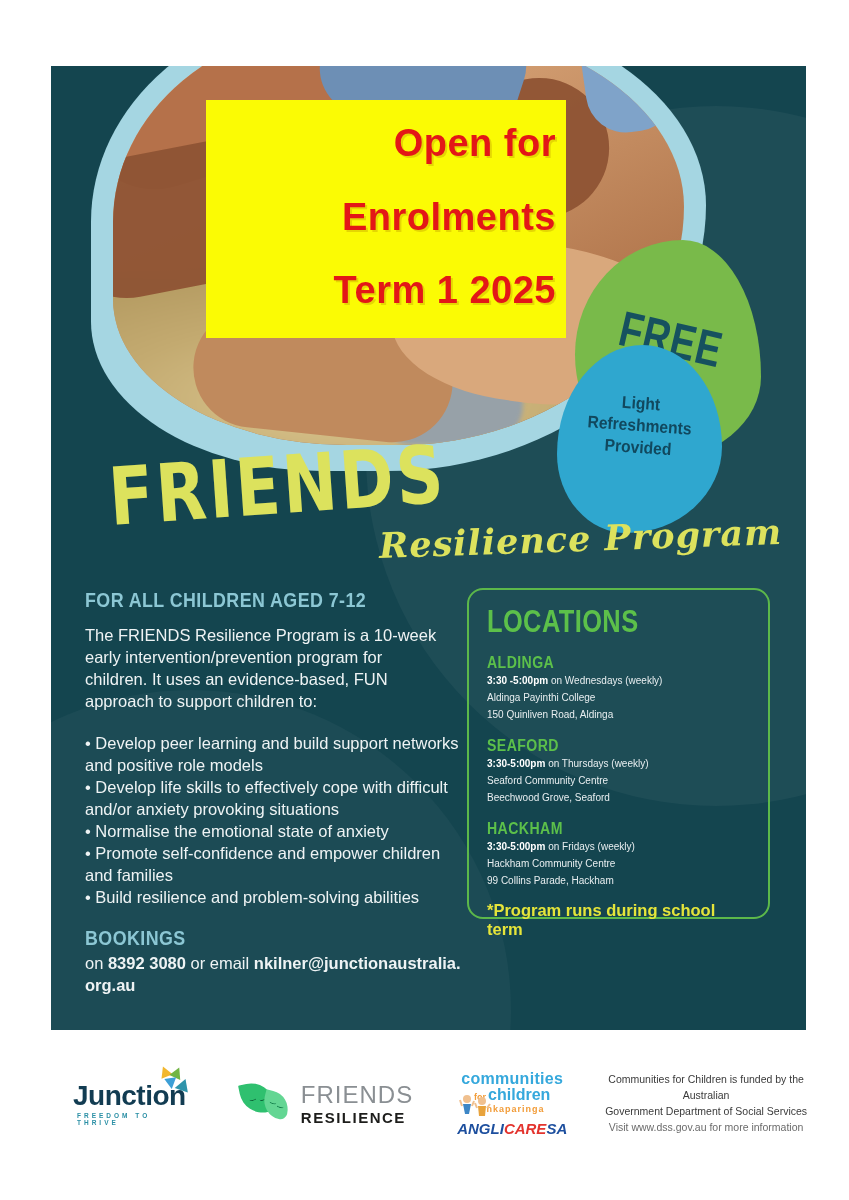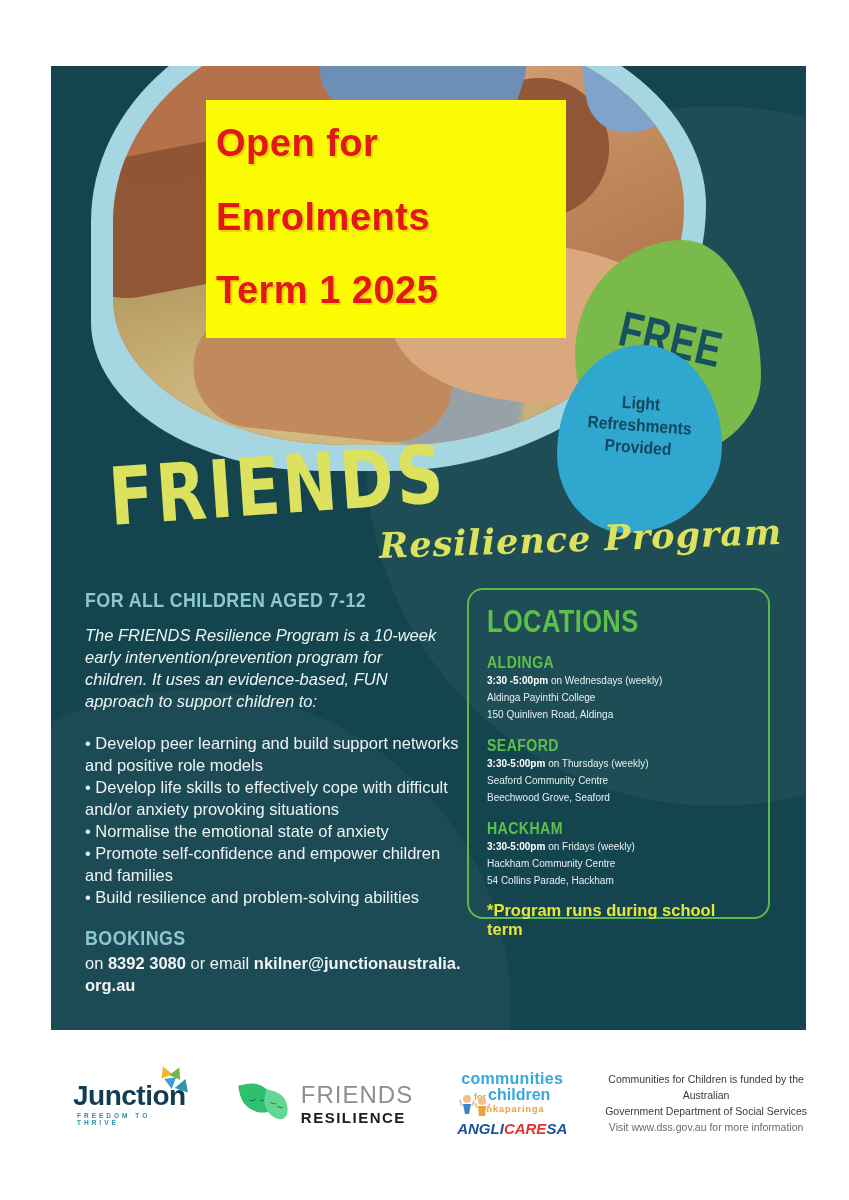--- a/index.html
+++ b/index.html
@@ -36,21 +36,21 @@
   .grayrock { bottom:0px; left:260px; width:150px; height:110px; background:#97a1a8;
               border-radius:40px; filter:blur(2px); }
   .hand2 { bottom:40px; right:-10px; width:300px; height:160px; background:#d9a87c;
            border-radius:48% 52% 60% 40% / 55% 45% 60% 40%; transform:rotate(9deg); }
   .hand3 { bottom:10px; left:80px; width:260px; height:120px; background:#c08a5d;
            border-radius:60px; transform:rotate(6deg); }
 
   
   .banner { position:absolute; left:155px; top:34px; width:360px; height:238px; background:#fbfb04;
             display:flex; flex-direction:column; justify-content:space-between;
-            padding:22px 10px 26px 10px; text-align:left; z-index:5; }
+            padding:22px 10px 26px 10px; text-align:right; z-index:5; }
   .banner div { color:#e31717; font-size:38px; font-weight:bold; letter-spacing:0.5px;
                 text-shadow:2px 2px 0 rgba(190,150,0,0.35); }
 
   
   .free-blob { position:absolute; left:524px; top:174px; width:186px; height:220px; background:#79ba4a;
                border-radius:58% 42% 55% 45% / 52% 62% 38% 48%; z-index:3; }
   .free-label { position:absolute; left:16px; top:72px; width:160px; text-align:center;
                 color:#16515f; font-size:46px; font-weight:bold;
                 transform:rotate(13deg) scale(0.82,1.08); letter-spacing:1px; }
   .refresh-blob { position:absolute; left:506px; top:279px; width:165px; height:188px; background:#2fa7cf;
@@ -64,21 +64,21 @@
                 font-weight:bold; letter-spacing:3px; transform:rotate(-4deg) scale(0.88,1.08);
                 transform-origin:left center; z-index:6; font-family:"DejaVu Sans", sans-serif; }
   .title-sub { position:absolute; left:328px; top:452px; color:#dce25d; font-size:35px;
                font-weight:bold; font-style:italic; letter-spacing:1px; transform:rotate(-2deg);
                z-index:6; font-family:"DejaVu Serif", serif; }
 
   
   .leftcol { position:absolute; left:34px; top:522px; width:382px; }
   .h-cyan { color:#8cc7d4; font-size:21px; font-weight:bold; letter-spacing:0.5px;
             transform:scaleX(0.85); transform-origin:left center; }
-  .para { margin-top:12px;font-style:italic; }
+  .para { margin-top:12px; }
   .para div, .bullets div, .bookings-body div { color:#eef3f4; font-size:16.5px; line-height:22px; }
   .bullets { margin-top:20px; }
   .bookings-head { margin-top:18px; }
   .bookings-body { margin-top:2px; }
   .b { font-weight:bold; }
 
   
   .locbox { position:absolute; left:416px; top:522px; width:303px; height:331px;
             border:2px solid #5cb84a; border-radius:16px; padding:14px 18px 10px 18px; }
   .h-loc { color:#5cc04a; font-size:31px; font-weight:bold; letter-spacing:0.5px;
@@ -212,21 +212,21 @@
         <div class="loc-name">SEAFORD</div>
         <div class="loc-line"><span class="loc-time">3:30-5:00pm</span><span> on Thursdays (weekly)</span></div>
         <div class="loc-line">Seaford Community Centre</div>
         <div class="loc-line">Beechwood Grove, Seaford</div>
       </div>
 
       <div>
         <div class="loc-name">HACKHAM</div>
         <div class="loc-line"><span class="loc-time">3:30-5:00pm</span><span> on Fridays (weekly)</span></div>
         <div class="loc-line">Hackham Community Centre</div>
-        <div class="loc-line">54 Collins Parade, Hackham</div>
+        <div class="loc-line">99 Collins Parade, Hackham</div>
       </div>
 
       <div class="note">*Program runs during school term</div>
     </div>
   </div>
 
   <div class="footer">
 
     <div class="junction">
       <div class="jicon">

